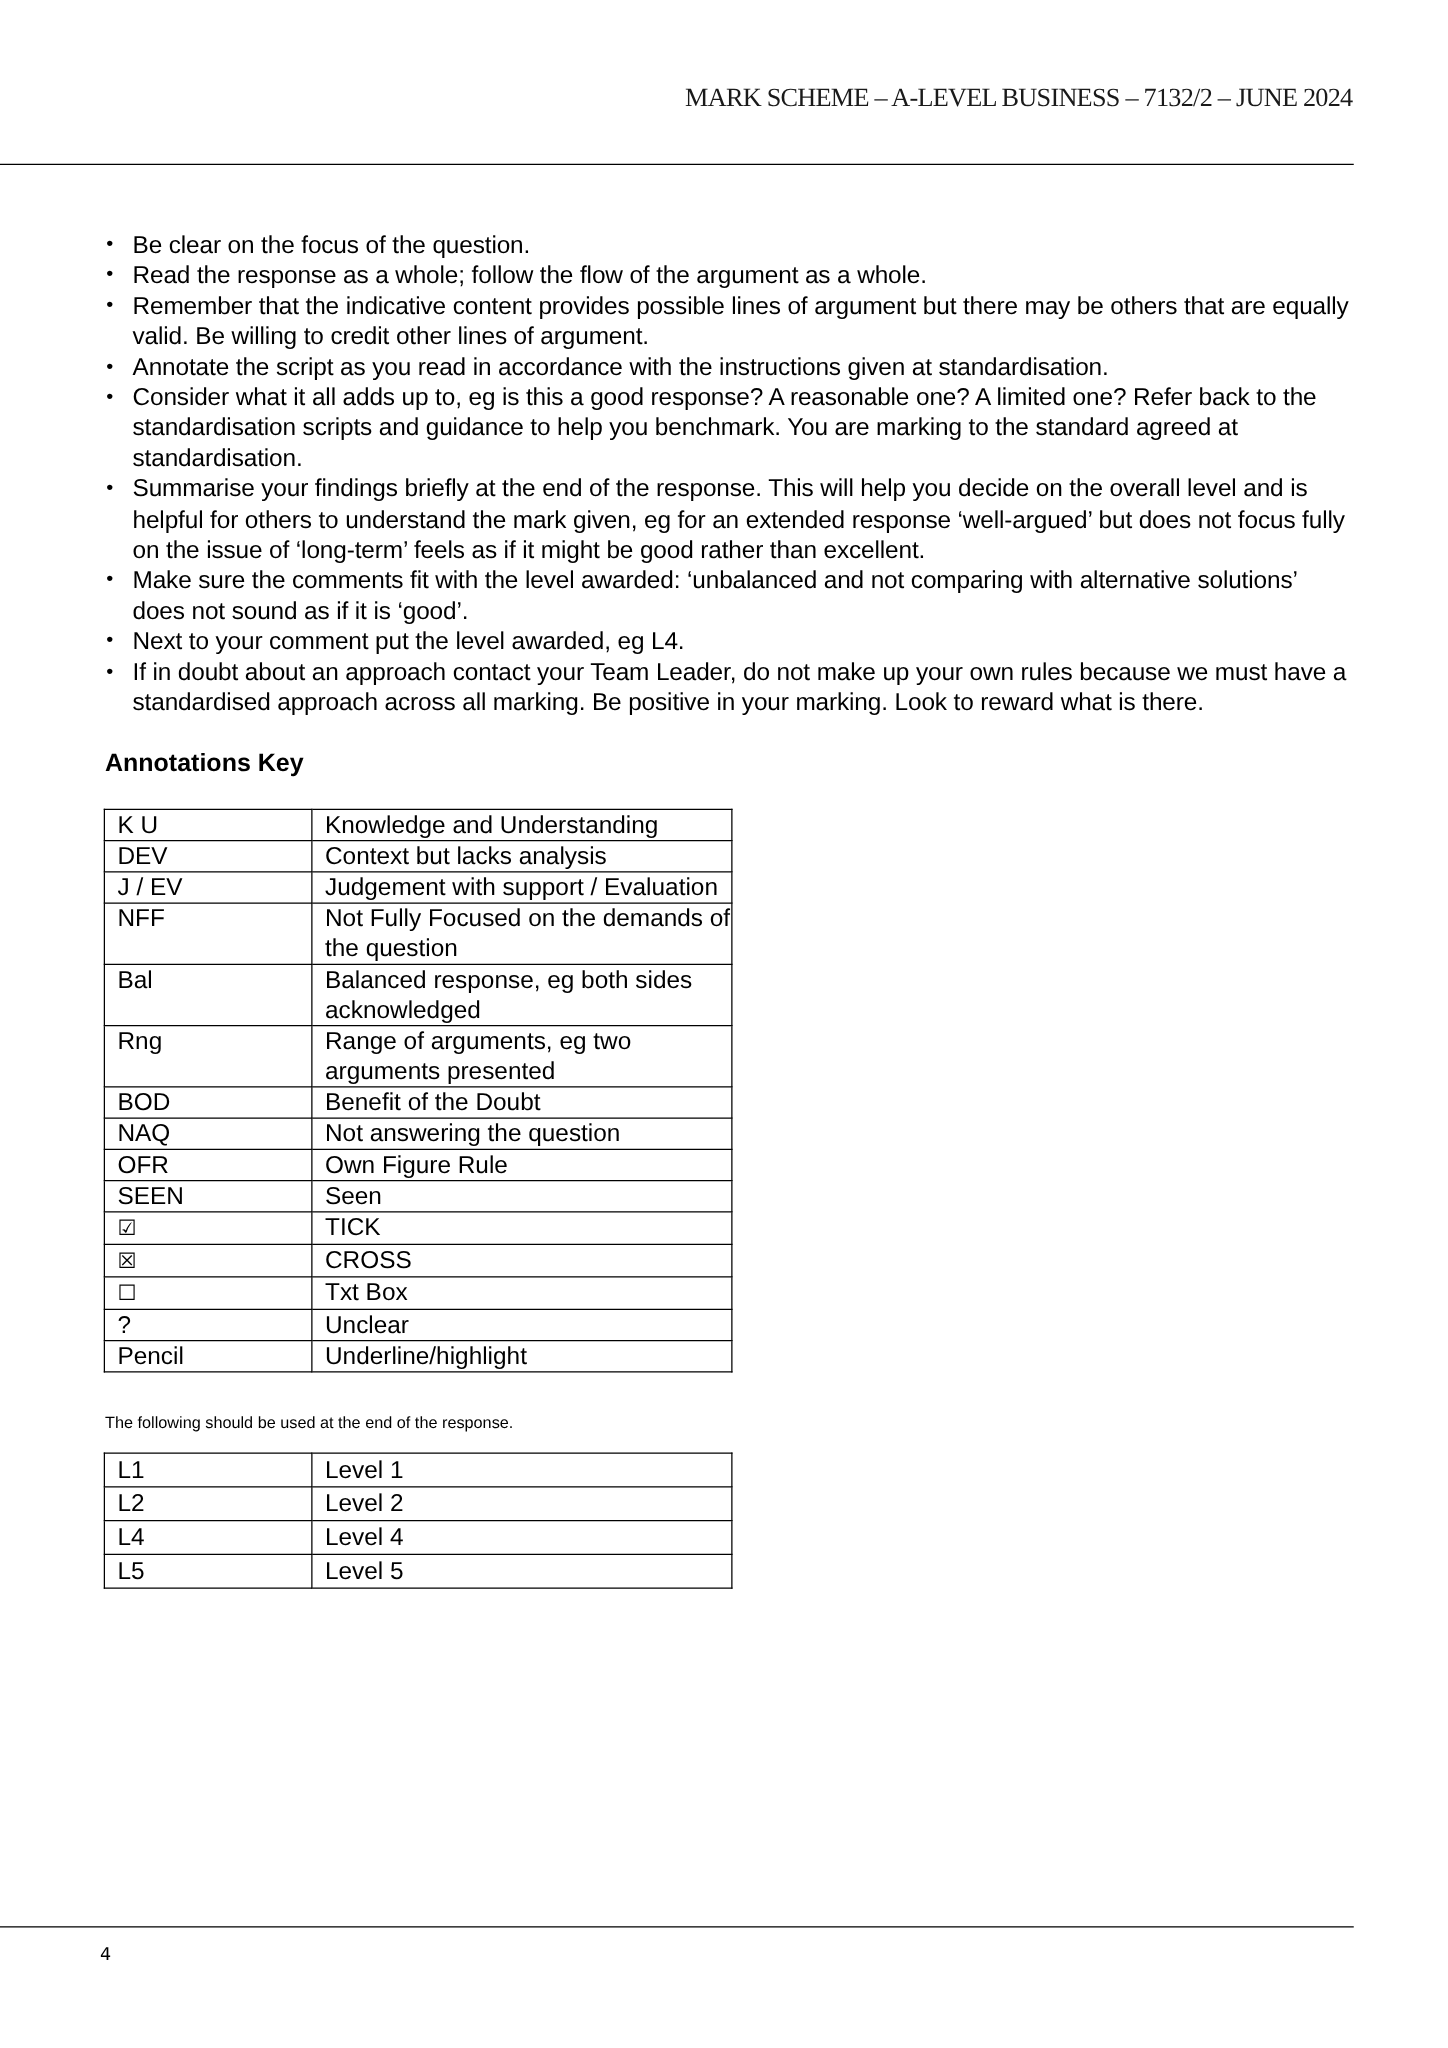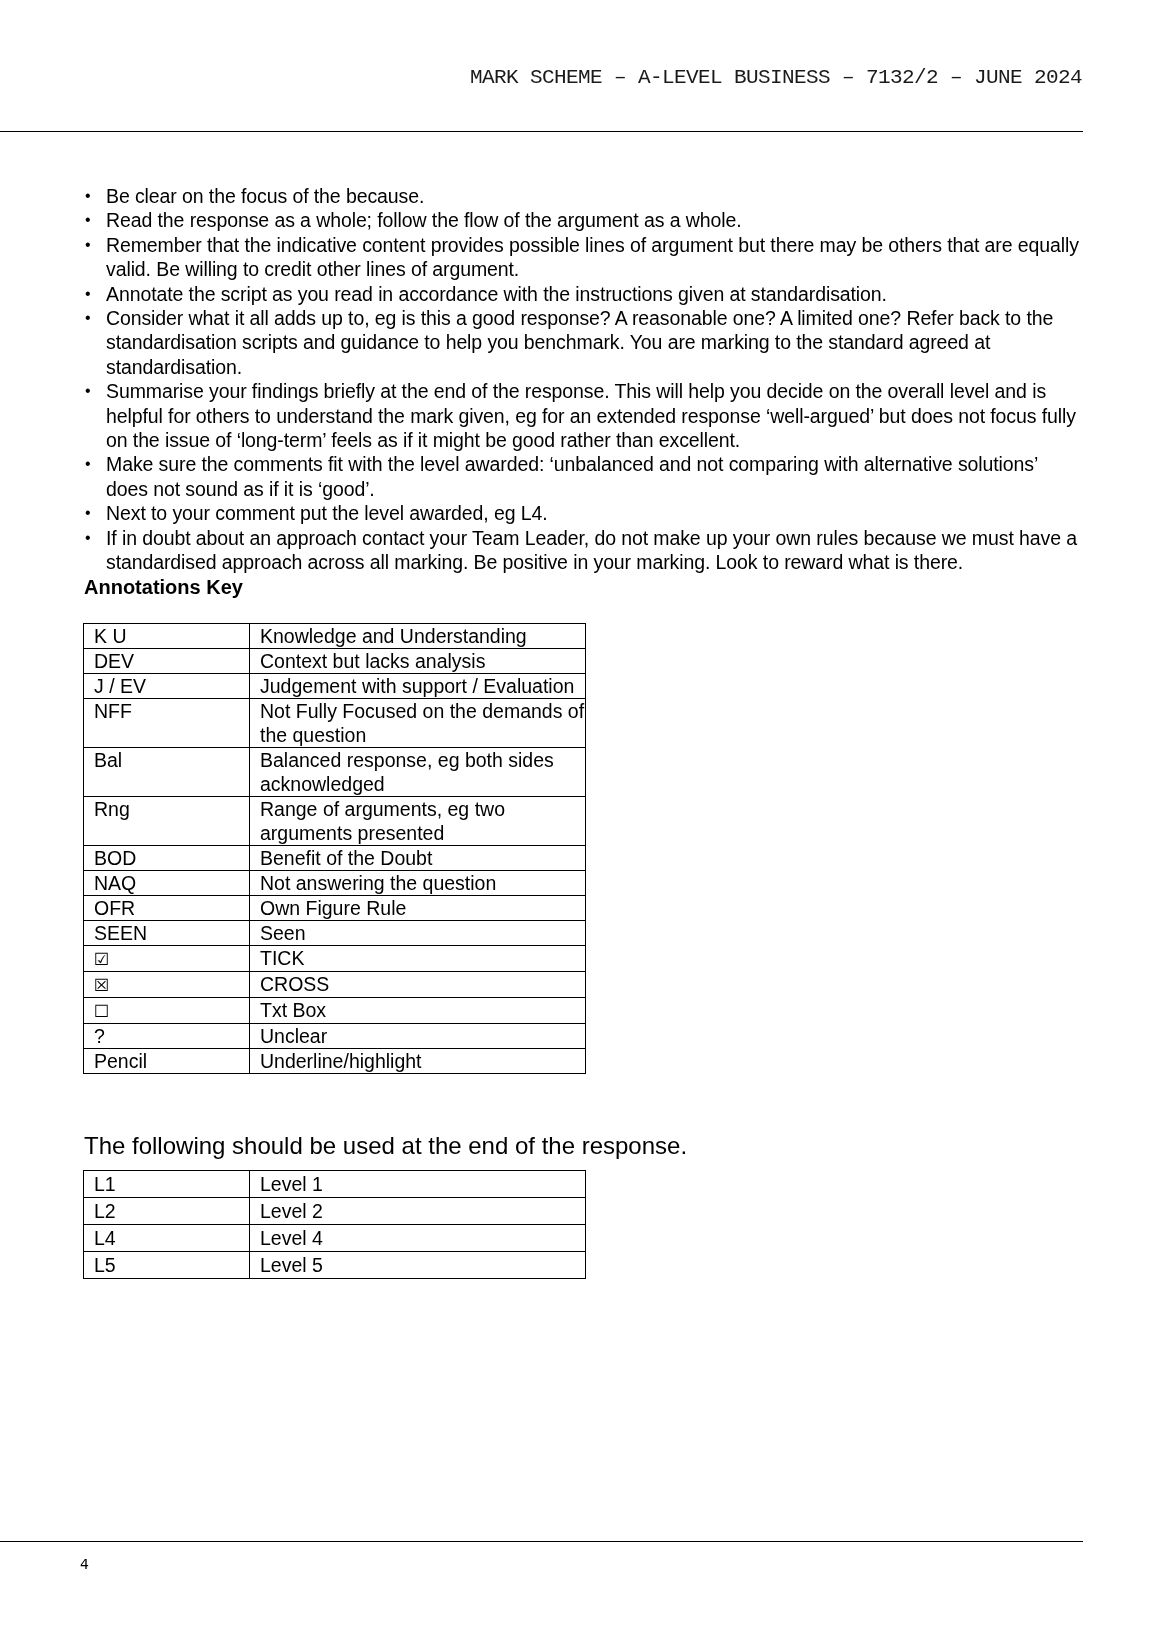--- a/index.html
+++ b/index.html
@@ -12,21 +12,21 @@
       height: 1638px;
       position: relative;
       overflow: hidden;
       font-family: "Liberation Sans", sans-serif;
       color: #000000;
     }
     .header-title {
       position: absolute;
       right: 76px;
       top: 66px;
-      font-family: Liberation Mono, monospace;
+      font-family: Liberation Serif, serif;
       font-size: 21px;
       font-weight: normal;
       letter-spacing: -0.6px;
       color: #1a1a1a;
       white-space: nowrap;
     }
     .rule {
       position: absolute;
       left: 0;
       width: 1083px;
@@ -60,20 +60,21 @@
       line-height: 24.4px;
       letter-spacing: -0.1px;
     }
     ul.guidance li .bullet {
       position: absolute;
       left: 1px;
       top: 0;
       font-size: 16px;
     }
     .annot-heading {
+      margin-top: 24px;
     }
     table.key {
       border-collapse: collapse;
       font-size: 19.5px;
       line-height: 24px;
       margin-left: -1px;
       padding-left: 28px;
     }
     table.key td {
       border: 1.2px solid #000;
@@ -84,22 +85,22 @@
     table.key td.desc { width: 325px; }
     table.annotations { margin-top: 24px; }
     table.annotations td { height: 24px; }
     .symbol {
       display: inline-block;
       font-family: "DejaVu Sans", sans-serif;
       font-size: 17px;
       line-height: 24px;
     }
     .end-note {
-      margin-top: 60px;
-      font-size: 24px;
+      margin-top: 28px;
+      font-size: 13px;
       line-height: 24px;
     }
     table.levels { margin-top: 12px; }
     table.levels td { height: 26px; line-height: 26px; }
     .page-number {
       position: absolute;
       left: 80px;
       top: 1556px;
       font-size: 14px;
       font-family: "DejaVu Sans", sans-serif;
@@ -107,21 +108,21 @@
   </style>
 </head>
 <body>
 
 <div class="header-title">MARK SCHEME – A-LEVEL BUSINESS – 7132/2 – JUNE 2024</div>
 <div class="rule top"></div>
 
 <div class="content">
 
   <ul class="guidance">
-    <li><span class="bullet">•</span><span>Be clear on the focus of the because.</span></li>
+    <li><span class="bullet">•</span><span>Be clear on the focus of the question.</span></li>
     <li><span class="bullet">•</span><span>Read the response as a whole; follow the flow of the argument as a whole.</span></li>
     <li><span class="bullet">•</span><span>Remember that the indicative content provides possible lines of argument but there may be others that are equally valid.  Be willing to credit other lines of argument.</span></li>
     <li><span class="bullet">•</span><span>Annotate the script as you read in accordance with the instructions given at standardisation.</span></li>
     <li><span class="bullet">•</span><span>Consider what it all adds up to, eg is this a good response?  A reasonable one?  A limited one?  Refer back to the standardisation scripts and guidance to help you benchmark.  You are marking to the standard agreed at standardisation.</span></li>
     <li><span class="bullet">•</span><span>Summarise your findings briefly at the end of the response.  This will help you decide on the overall level and is helpful for others to understand the mark given, eg for an extended response ‘well-argued’ but does not focus fully on the issue of ‘long-term’ feels as if it might be good rather than excellent.</span></li>
     <li><span class="bullet">•</span><span>Make sure the comments fit with the level awarded: ‘unbalanced and not comparing with alternative solutions’ does not sound as if it is ‘good’.</span></li>
     <li><span class="bullet">•</span><span>Next to your comment put the level awarded, eg L4.</span></li>
     <li><span class="bullet">•</span><span>If in doubt about an approach contact your Team Leader, do not make up your own rules because we must have a standardised approach across all marking.  Be positive in your marking.  Look to reward what is there.</span></li>
   </ul>
 

